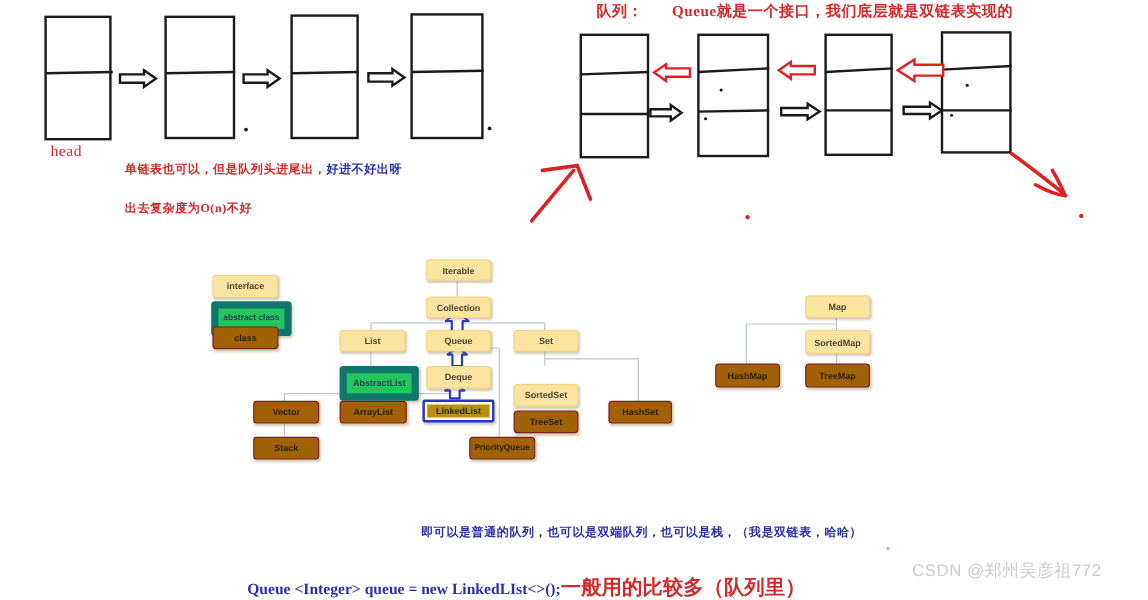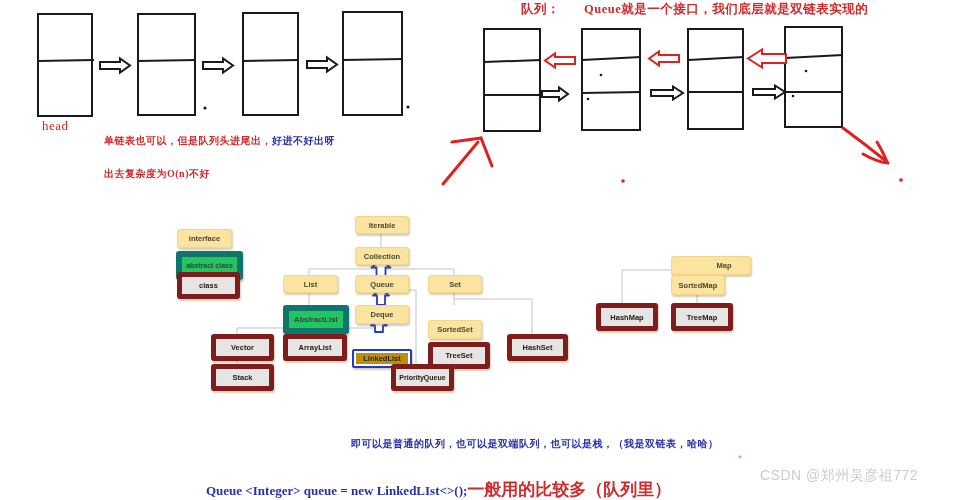--- a/index.html
+++ b/index.html
@@ -19,21 +19,21 @@
     font-size:14px;font-family:"Liberation Sans","DejaVu Sans",sans-serif;letter-spacing:0.5px;
   }
   
   .node{
     position:absolute;display:flex;align-items:center;justify-content:center;
     border-radius:3px;font-family:"Liberation Sans","DejaVu Sans",sans-serif;
     font-size:7.5px;font-weight:bold;box-shadow:1px 1.5px 2px rgba(130,110,50,.35);
   }
   .node-cream{background:#fbe3a0;color:#4c4636;border:1px solid #f3d68a;}
   .node-blue{background:#22c55e;color:#33414f;border:6px solid #0f766e;}
-  .node-gold{background:#e5e5e5;color:#26200a;border:5px solid #7f1d1d;}
+  .node-gold{background:#a16207;color:#26200a;border:1px solid #7f1d1d;}
   .node-hl{
     background:#bd8e09;color:#1c2430;border:2px solid #2737c6;
     box-shadow:inset 0 0 0 2px #ffffff,1px 1.5px 2px rgba(130,110,50,.35);
     border-radius:2px;
   }
   .code-line{font-size:13px;}
 </style>
 </head>
 <body>
 
@@ -117,21 +117,21 @@
       <path d="M697,263 V270 M622,270 H697 M622,270 V303 M697,270 V275 M697,293 V303"></path>
     </g>
 
     <g stroke="#2737c6" stroke-width="1.8" fill="#ffffff" stroke-linejoin="round">
       <path d="M381,260 L390.5,267.5 L385.5,267.5 L385.5,277 L376.5,277 L376.5,267.5 L371.5,267.5 Z"></path>
       <path d="M381,289 L389,295.5 L385,295.5 L385,305 L377,305 L377,295.5 L373,295.5 Z"></path>
       <path d="M379,319 L387,325.5 L383,325.5 L383,332 L375,332 L375,325.5 L371,325.5 Z"></path>
     </g>
   </svg>
 
-  <div class="txt title-line" style="left:521px;top:1px;">
+  <div class="txt title-line" style="left:497px;top:1px;">
     <span class="red">队列：</span><span class="red" style="margin-left:24px;">Queue就是一个接口，我们底层就是双链表实现的</span>
   </div>
 
   <div class="txt red head-label" style="left:42px;top:118px;">head</div>
   <div class="txt note" style="left:104px;top:134px;">
     <span class="red">单链表也可以，但是队列头进尾出，</span><span class="blue">好进不好出呀</span>
   </div>
   <div class="txt red note" style="left:104px;top:167px;">出去复杂度为O(n)不好</div>
 
   <div class="node node-cream" style="left:177px;top:229px;width:53px;height:17px;">interface</div>
@@ -141,26 +141,26 @@
   <div class="node node-cream" style="left:355px;top:216px;width:52px;height:16px;">Iterable</div>
   <div class="node node-cream" style="left:355px;top:247px;width:52px;height:16px;">Collection</div>
   <div class="node node-cream" style="left:283px;top:275px;width:53px;height:16px;">List</div>
   <div class="node node-cream" style="left:355px;top:275px;width:52px;height:16px;">Queue</div>
   <div class="node node-cream" style="left:428px;top:275px;width:52px;height:16px;">Set</div>
   <div class="node node-blue" style="left:283px;top:305px;width:54px;height:17px;">AbstractList</div>
   <div class="node node-cream" style="left:355px;top:305px;width:52px;height:17px;">Deque</div>
   <div class="node node-cream" style="left:428px;top:320px;width:52px;height:17px;">SortedSet</div>
   <div class="node node-gold" style="left:211px;top:334px;width:53px;height:17px;">Vector</div>
   <div class="node node-gold" style="left:283px;top:334px;width:54px;height:17px;">ArrayList</div>
-  <div class="node node-hl" style="left:352px;top:349px;width:56px;height:15px;">LinkedList</div>
+  <div class="node node-hl" style="left:352px;top:333px;width:56px;height:15px;">LinkedList</div>
   <div class="node node-gold" style="left:428px;top:342px;width:52px;height:17px;">TreeSet</div>
   <div class="node node-gold" style="left:507px;top:334px;width:51px;height:17px;">HashSet</div>
   <div class="node node-gold" style="left:211px;top:364px;width:53px;height:17px;">Stack</div>
   <div class="node node-gold" style="left:391px;top:364px;width:53px;height:17px;font-size:7px;">PriorityQueue</div>
-  <div class="node node-cream" style="left:671px;top:256px;width:52px;height:17px;padding-left:26px;">Map</div>
+  <div class="node node-cream" style="left:671px;top:246px;width:52px;height:17px;">Map</div>
   <div class="node node-cream" style="left:671px;top:275px;width:52px;height:18px;">SortedMap</div>
   <div class="node node-gold" style="left:596px;top:303px;width:52px;height:18px;">HashMap</div>
   <div class="node node-gold" style="left:671px;top:303px;width:52px;height:18px;">TreeMap</div>
 
   <div class="txt blue note" style="left:351px;top:437px;">即可以是普通的队列，也可以是双端队列，也可以是栈，（我是双链表，哈哈）</div>
   <div class="txt code-line" style="left:206px;top:478px;">
     <span class="blue">Queue &lt;Integer&gt; queue = new LinkedLIst&lt;&gt;();</span><span class="red" style="font-size:17px;">一般用的比较多（队列里）</span>
   </div>
 
   <div class="watermark">CSDN @郑州吴彦祖772</div>

